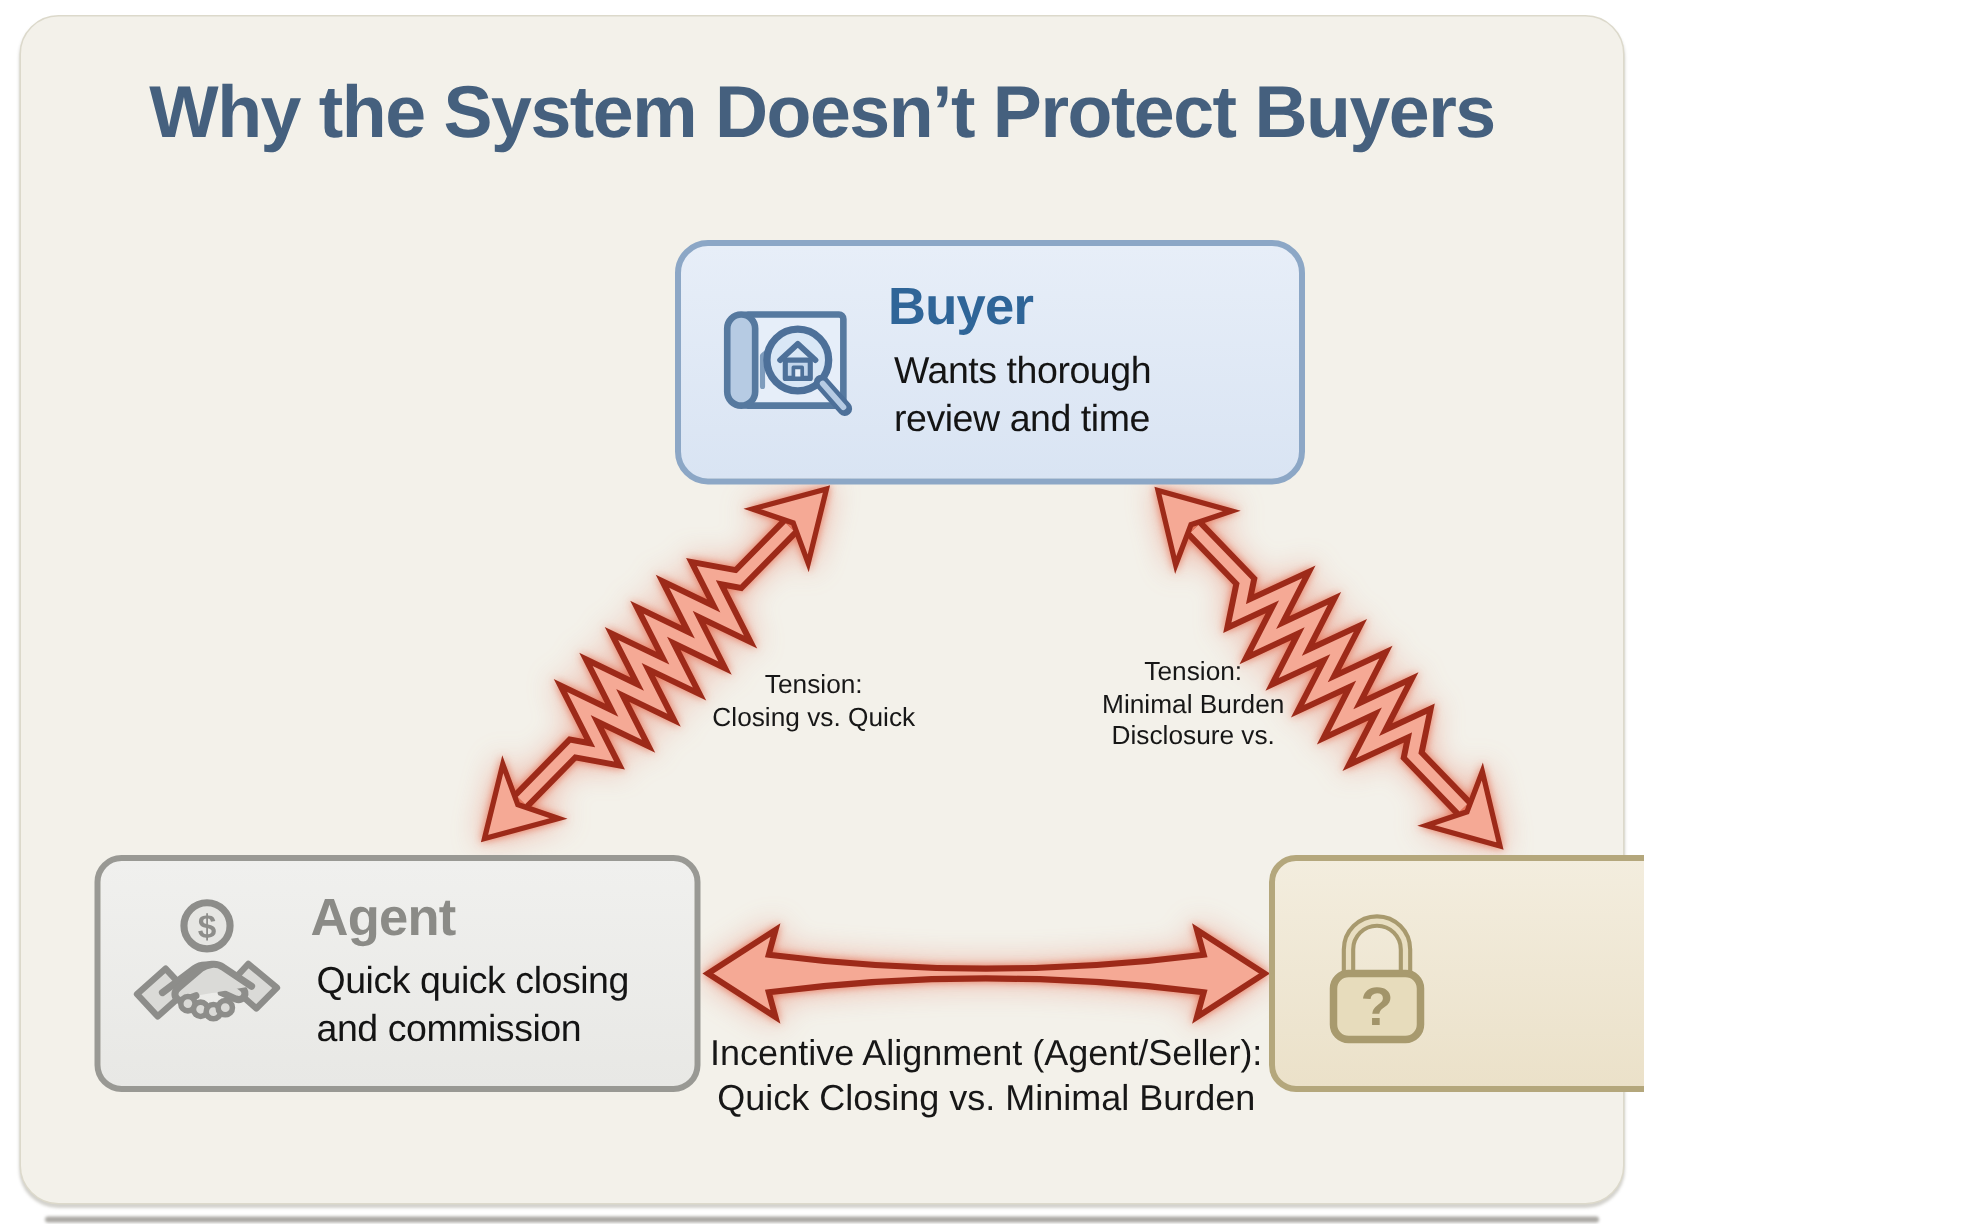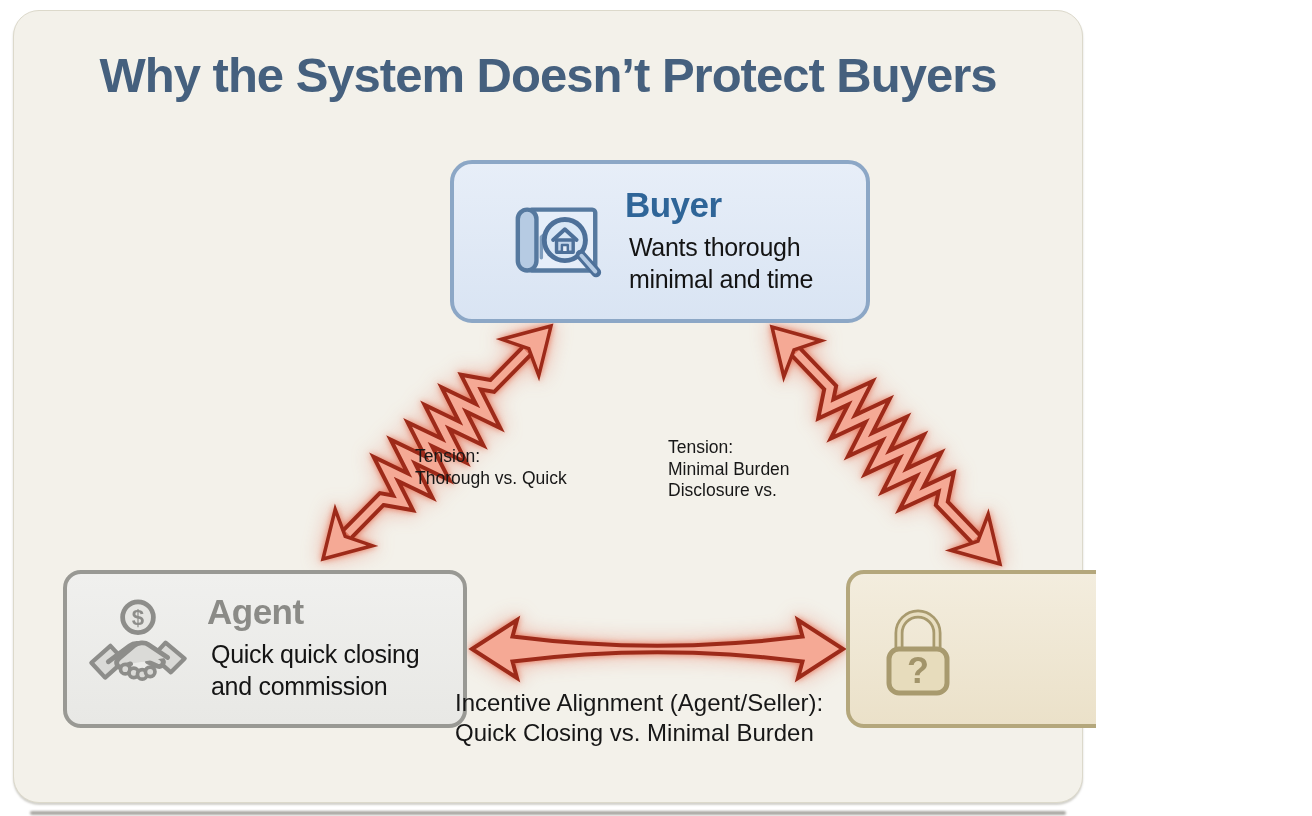--- a/index.html
+++ b/index.html
@@ -24,38 +24,38 @@
   .node{
     position:absolute;display:flex;align-items:center;box-sizing:border-box;
   }
   .node .icon{flex:0 0 auto;line-height:0;}
   .node .txt h2{margin:0 0 6px 0;font-size:35px;letter-spacing:-.5px;}
   .node .txt p{margin:4px;font-size:25px;color:#141414;line-height:1.28;letter-spacing:-.3px;}
   .node .txt p span{display:block;}
   #buyer{
     left:450px;top:160px;width:420px;height:163px;padding:0 16px 0 22px;gap:18px;
     background:linear-gradient(180deg,#e7eef8,#d9e4f3);
-    border:4px solid #8ca7c6;border-radius:22px;justify-content:center;
+    border:4px solid #8ca7c6;border-radius:22px;
   }
   #buyer h2{color:#2f6598;}
   #agent{
     left:63px;top:570px;width:404px;height:158px;padding:0 10px 0 18px;gap:16px;
     background:linear-gradient(180deg,#f0f0ee,#e8e8e5);
     border:4px solid #999994;border-radius:18px;
   }
   #agent h2{color:#8b8b87;}
   #seller{
     left:846px;top:570px;width:404px;height:158px;padding:0 10px 0 18px;gap:16px;
     background:linear-gradient(180deg,#f3edde,#ebe1c9);
     border:4px solid #b4a77c;border-radius:18px;
   }
   #seller h2{color:#a5996d;}
   
   .edge-label{
-    position:absolute;font-size:17.5px;color:#171717;line-height:1.24;
+    position:absolute;text-align:center;font-size:17.5px;color:#171717;line-height:1.24;
   }
   .edge-label span{display:block;}
   #label-buyer-agent{left:415px;top:446px;width:255px;}
   #label-buyer-seller{left:668px;top:437px;width:255px;}
   #label-agent-seller{left:455px;top:688px;width:405px;font-size:24px;}
   
   svg.arrows{position:absolute;left:0;top:0;pointer-events:none;}
   .glow{filter:drop-shadow(0 0 3px rgba(228,96,66,.8)) drop-shadow(0 0 10px rgba(228,96,66,.45));}
   .arrow-outline{fill:none;stroke:#9d2a19;stroke-width:15;stroke-linejoin:miter;stroke-miterlimit:14;}
   .arrow-fill{fill:none;stroke:#f5a995;stroke-width:7;stroke-linejoin:miter;stroke-miterlimit:14;}
@@ -102,21 +102,21 @@
           <path d="M45 48 L57 37 L69 48" fill="none" stroke="#4d7099" stroke-width="4"></path>
           <rect x="48.5" y="48" width="17" height="12.5" fill="#c3d6ec" stroke="#4d7099" stroke-width="3.5"></rect>
           <rect x="54" y="53" width="6" height="7.5" fill="#e6eef9" stroke="#4d7099" stroke-width="2.5"></rect>
         </g>
       </svg>
     </div>
     <div class="txt">
       <h2>Buyer</h2>
       <p>
           <span>Wants thorough</span>
-          <span>minimal and time</span>
+          <span>review and time</span>
         </p>
     </div>
   </div>
 
   <div class="node" id="agent">
     <div class="icon">
       <svg width="106" height="106" viewBox="0 0 100 100">
         <g stroke="#8d8d8a" stroke-linejoin="round" stroke-linecap="round">
           <circle cx="50" cy="20" r="14.5" fill="#e6e6e3" stroke-width="4.5"></circle>
           <text x="50" y="27.5" font-size="21" font-weight="bold" fill="#8d8d8a" stroke="none" text-anchor="middle" font-family="Liberation Sans, sans-serif">$</text>
@@ -146,21 +146,21 @@
         <path d="M31 58 V38 a19 19 0 0 1 38 0 V58" fill="none" stroke="#a89a6e" stroke-width="9" stroke-linecap="round"></path>
         <path d="M31 58 V38 a19 19 0 0 1 38 0 V58" fill="none" stroke="#e9dfc2" stroke-width="3.5" stroke-linecap="round"></path>
         <rect x="21" y="54" width="58" height="44" rx="10" fill="#e7dcbc" stroke="#a89a6e" stroke-width="5"></rect>
         <text x="50" y="88" text-anchor="middle" font-size="36" font-weight="bold" fill="#a2946a" font-family="Liberation Sans, sans-serif">?</text>
       </svg>
     </div>
   </div>
 
   <div class="edge-label" id="label-buyer-agent">
     <span>Tension:</span>
-      <span>Thorough vs. Quick</span>
+      <span>Closing vs. Quick</span>
   </div>
   <div class="edge-label" id="label-buyer-seller">
     <span>Tension:</span>
       <span>Minimal Burden</span>
       <span>Disclosure vs.</span>
   </div>
   <div class="edge-label" id="label-agent-seller">
     <span>Incentive Alignment (Agent/Seller):</span>
       <span>Quick Closing vs. Minimal Burden</span>
   </div>

